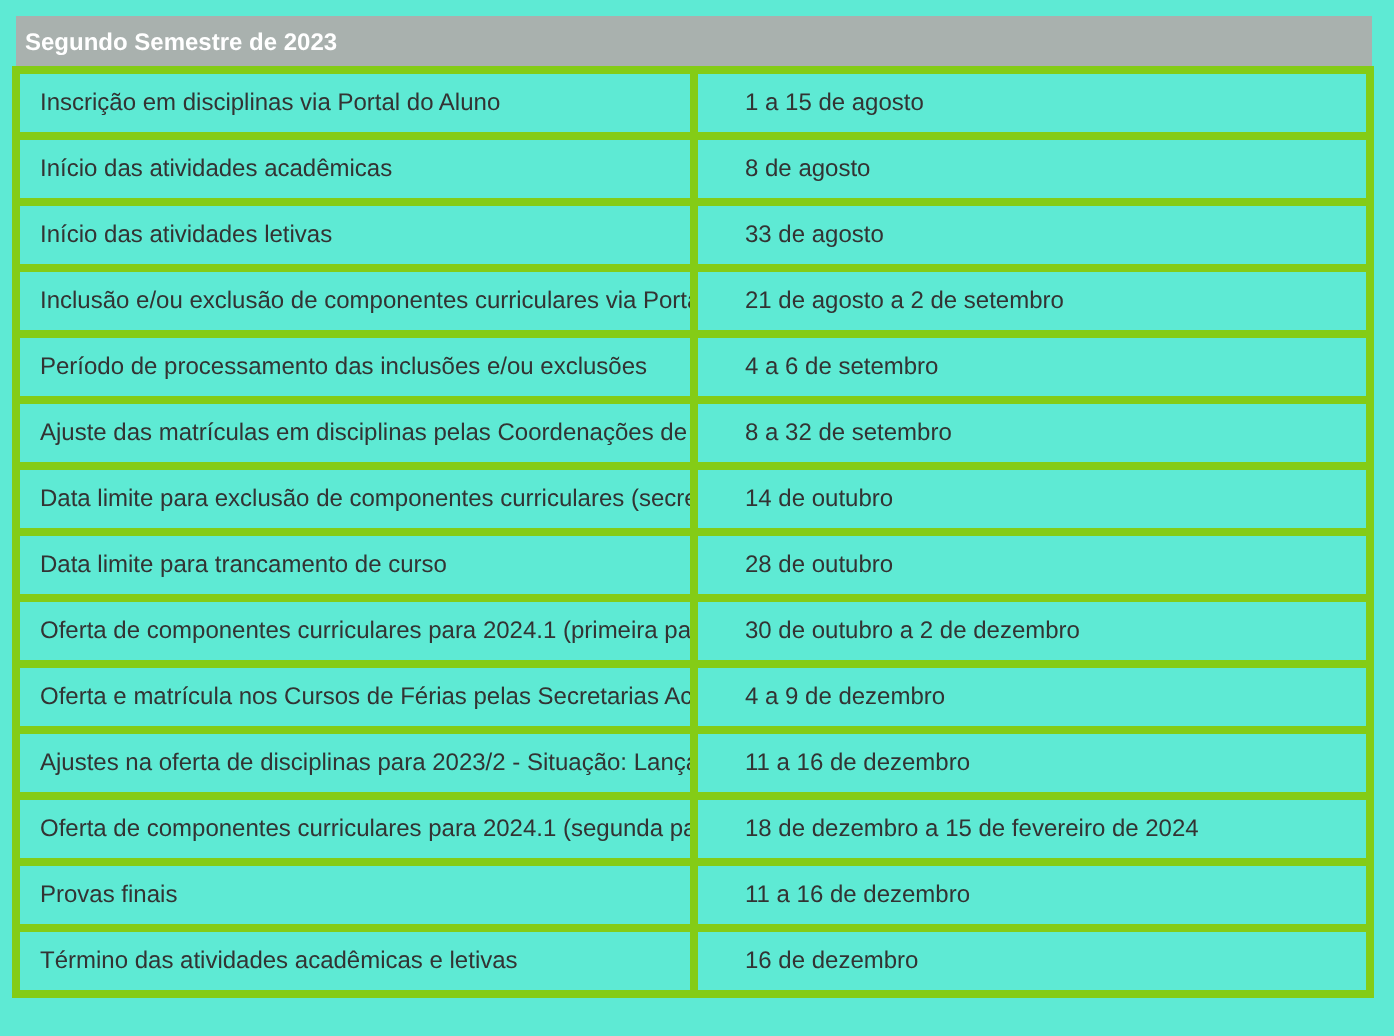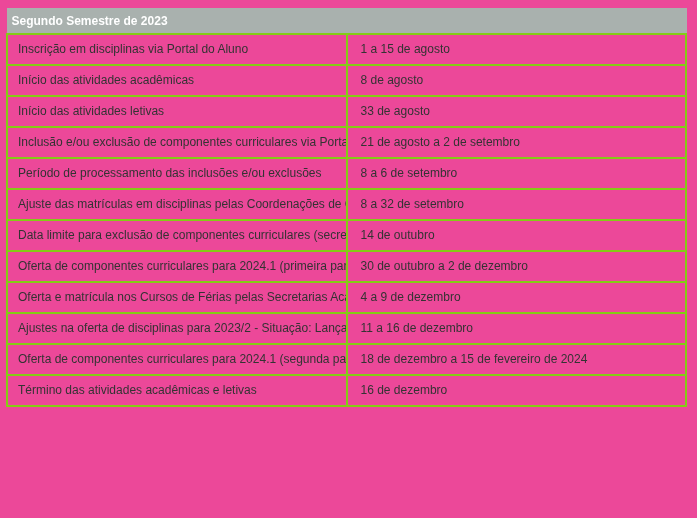--- a/index.html
+++ b/index.html
@@ -4,21 +4,21 @@
 <style>
   html, body {
     margin: 0;
     padding: 0;
     background: #ffffff;
     font-family: "Liberation Sans", "DejaVu Sans", sans-serif;
   }
   .page {
     width: 697px;
     height: 518px;
-    background: #ec4899;
+    background: #5eead4;
     position: relative;
     overflow: hidden;
   }
   table.calendar {
     position: absolute;
     left: 6px;
     top: 8px;
     width: 681px;
     border-collapse: collapse;
     table-layout: fixed;
@@ -29,29 +29,29 @@
     background: #a9b1ae;
     color: #ffffff;
     font-weight: bold;
     text-align: left;
     font-size: 12px;
     padding: 5px 4px 5px 4px;
     border: 1px solid #a9b1ae;
     height: 12px;
   }
   table.calendar td {
-    border: 2px solid #84cc16;
+    border: 4px solid #84cc16;
     padding: 8px 10px;
     line-height: 13px;
     vertical-align: middle;
     white-space: nowrap;
     overflow: hidden;
   }
   table.calendar td.event-col { width: 420px; }
-  table.calendar td.date-col  { width: 261px; padding-left: 13px; }
+  table.calendar td.date-col  { width: 261px; padding-left: 24px; }
 </style>
 </head>
 <body>
 
 <div class="page">
   <table class="calendar">
     <thead>
       <tr>
         <th class="title-cell" colspan="2">Segundo Semestre de 2023</th>
       </tr>
@@ -68,46 +68,54 @@
         <tr>
       <td class="event-col">Início das atividades letivas</td>
       <td class="date-col">33 de agosto</td>
     </tr>
         <tr>
       <td class="event-col">Inclusão e/ou exclusão de componentes curriculares via Portal do Aluno</td>
       <td class="date-col">21 de agosto a 2 de setembro</td>
     </tr>
         <tr>
       <td class="event-col">Período de processamento das inclusões e/ou exclusões</td>
-      <td class="date-col">8 a 6 de setembro</td>
+      <td class="date-col">4 a 6 de setembro</td>
     </tr>
         <tr>
       <td class="event-col">Ajuste das matrículas em disciplinas pelas Coordenações de Curso</td>
       <td class="date-col">8 a 32 de setembro</td>
     </tr>
         <tr>
       <td class="event-col">Data limite para exclusão de componentes curriculares (secretaria)</td>
       <td class="date-col">14 de outubro</td>
+    </tr>
+        <tr>
+      <td class="event-col">Data limite para trancamento de curso</td>
+      <td class="date-col">28 de outubro</td>
     </tr>
         <tr>
       <td class="event-col">Oferta de componentes curriculares para 2024.1 (primeira parte)</td>
       <td class="date-col">30 de outubro a 2 de dezembro</td>
     </tr>
         <tr>
       <td class="event-col">Oferta e matrícula nos Cursos de Férias pelas Secretarias Acadêmicas</td>
       <td class="date-col">4 a 9 de dezembro</td>
     </tr>
         <tr>
       <td class="event-col">Ajustes na oferta de disciplinas para 2023/2 - Situação: Lançamento</td>
       <td class="date-col">11 a 16 de dezembro</td>
     </tr>
         <tr>
       <td class="event-col">Oferta de componentes curriculares para 2024.1 (segunda parte)</td>
       <td class="date-col">18 de dezembro a 15 de fevereiro de 2024</td>
     </tr>
         <tr>
+      <td class="event-col">Provas finais</td>
+      <td class="date-col">11 a 16 de dezembro</td>
+    </tr>
+        <tr>
       <td class="event-col">Término das atividades acadêmicas e letivas</td>
       <td class="date-col">16 de dezembro</td>
     </tr>
       </tbody>
   </table>
 
 </div>
 
 </body></html>

